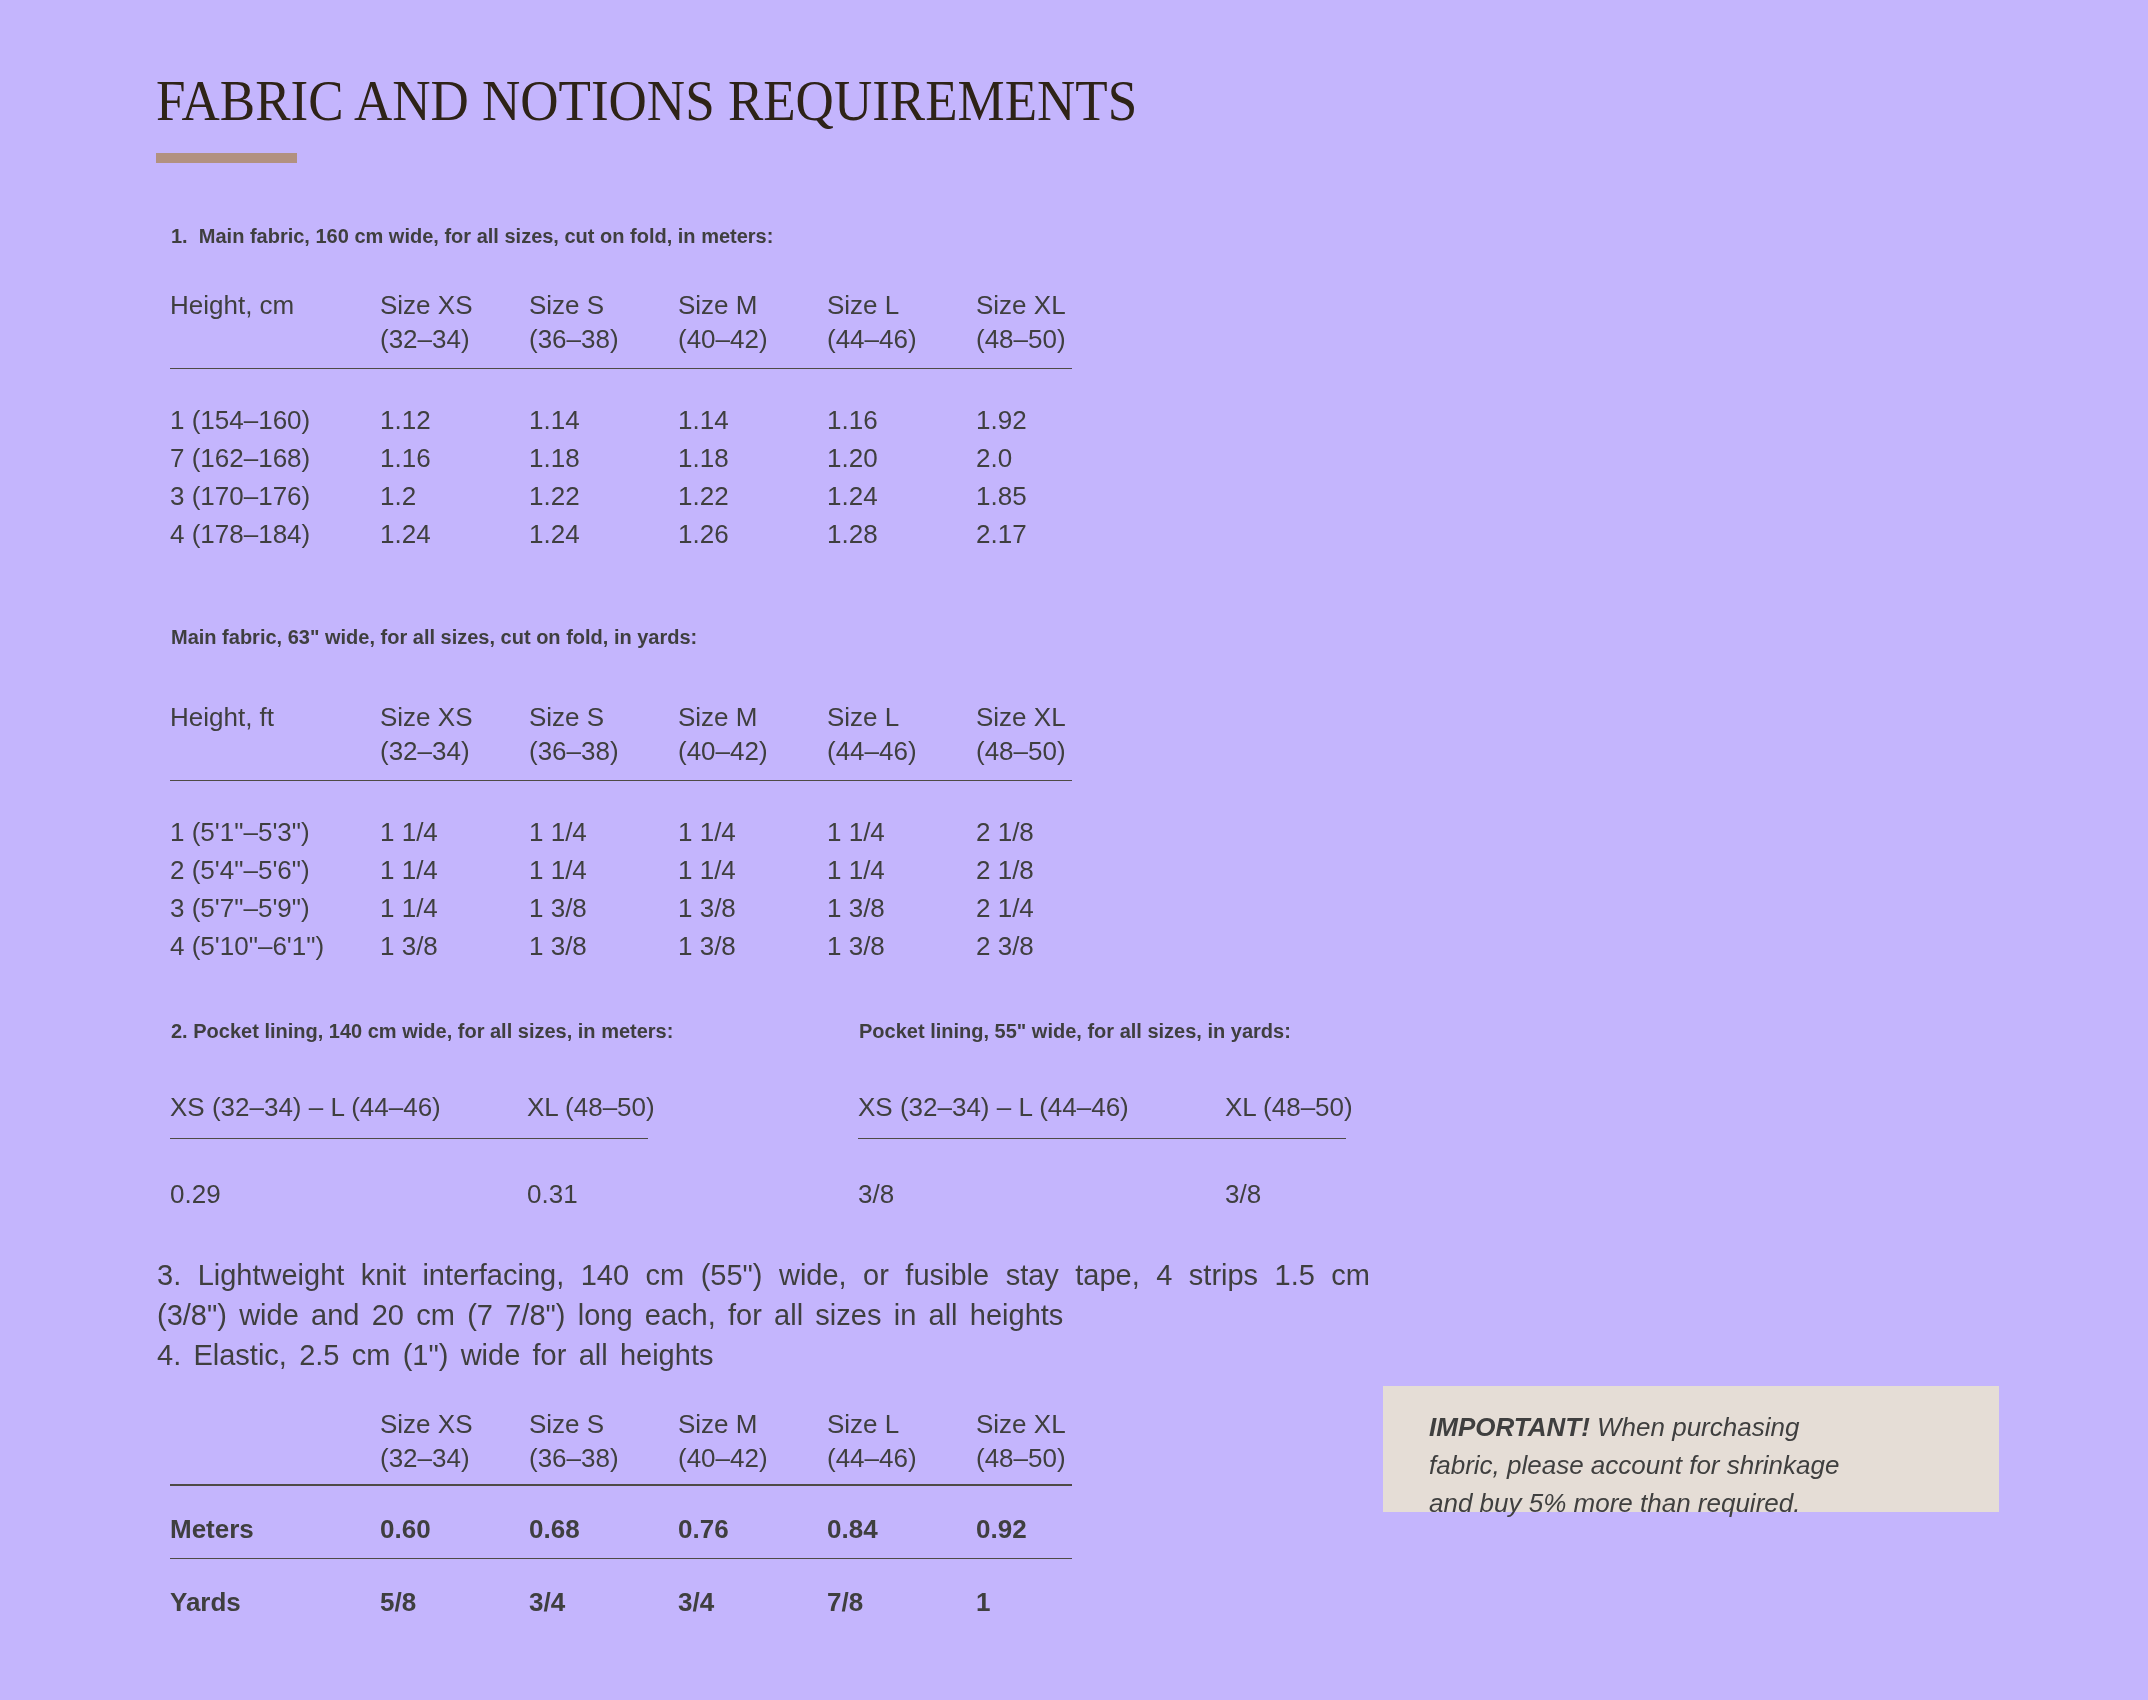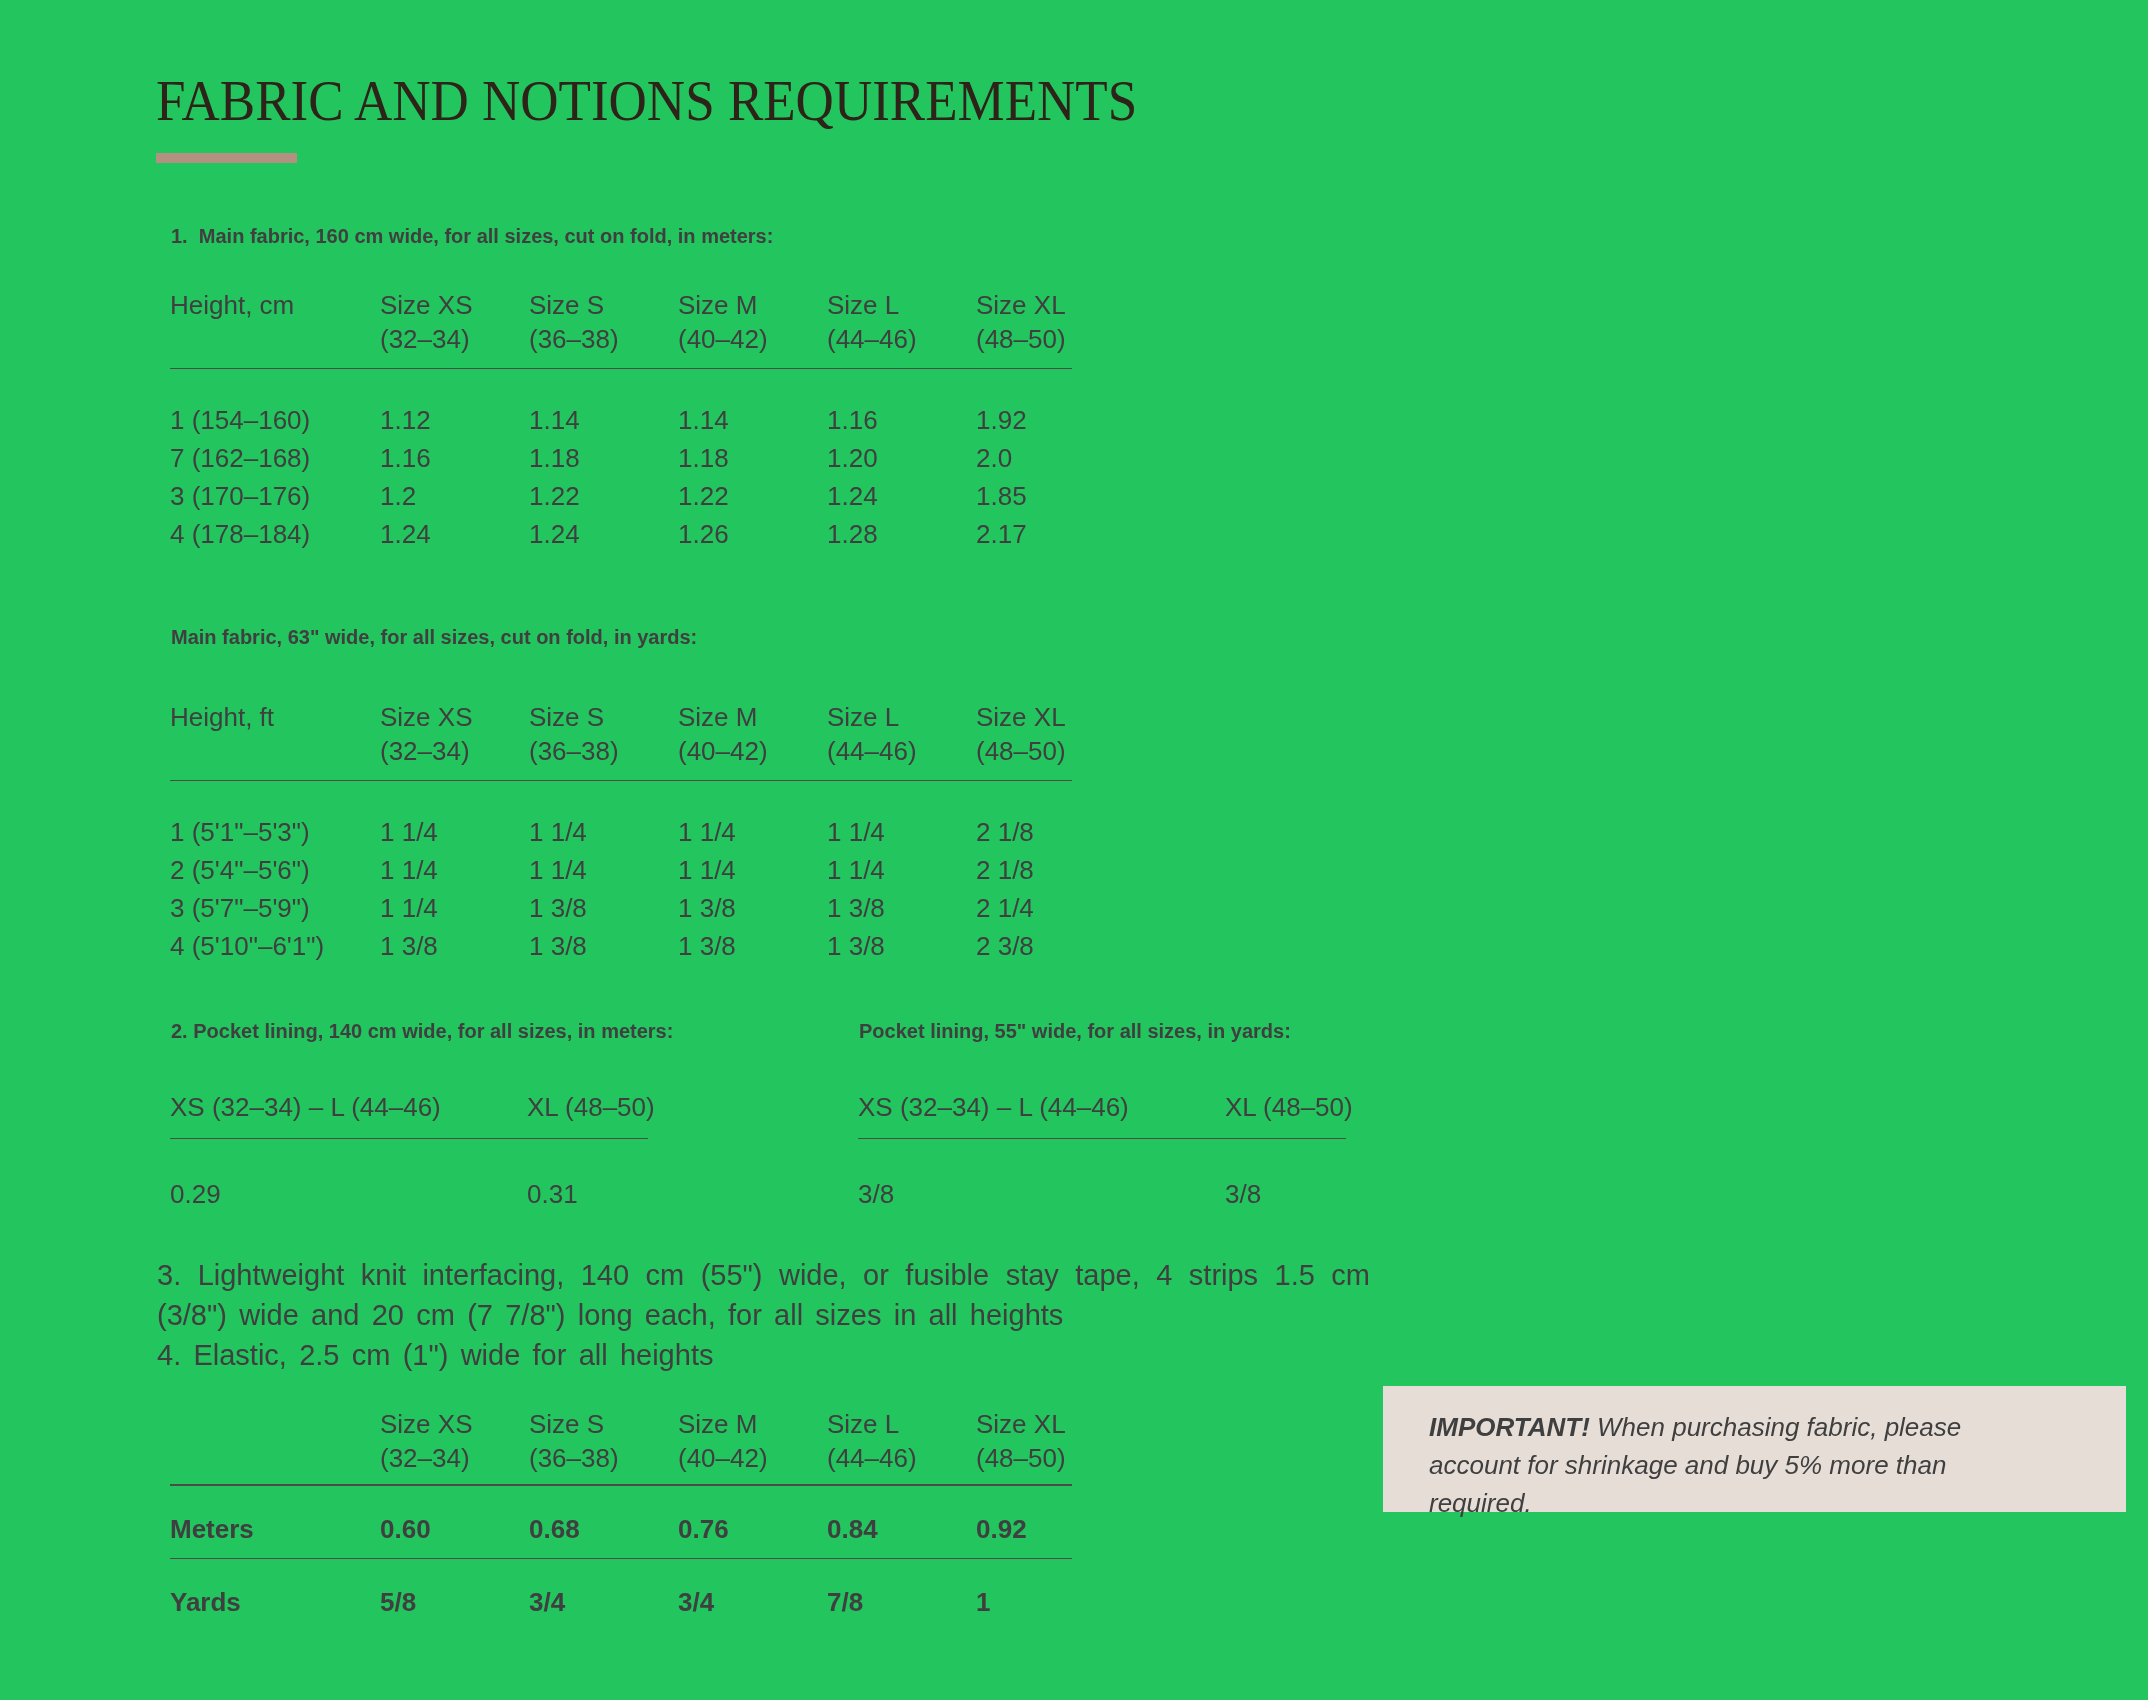--- a/index.html
+++ b/index.html
@@ -1,20 +1,20 @@
 <!DOCTYPE html>
 <html style="font-size:13.4px"><head>
 <meta charset="utf-8">
 <style>
   html,body { margin:0; padding:0; background:#ffffff; }
   .page {
     position: relative;
     width: 2148px;
     height: 1701px;
-    background: #22c55e;
+    background: #c4b5fd;
     font-family: "Liberation Sans", "DejaVu Sans", sans-serif;
     color: #3f3f3f;
     overflow: hidden;
   }
   .title {
     position: absolute;
     left: 156px; top: 72px;
     margin: 0;
     font-family: "Liberation Serif", "DejaVu Serif", serif;
     font-weight: 500;
@@ -96,21 +96,21 @@
   .elastic-table th:nth-child(2) { width: 149px; }
   .elastic-table th:nth-child(3) { width: 149px; }
   .elastic-table th:nth-child(4) { width: 149px; }
   .elastic-table th:nth-child(5) { width: 149px; }
   .elastic-table th { padding-bottom: 8.4px; }
   .elastic-table td { padding: 27px 0 13.4px 0; line-height: 32px; font-weight: bold; }
 
   .note-box {
     position: absolute;
     left: 1383px; top: 1386px;
-    width: 743px; height: 126px;
+    width: 616px; height: 126px;
     background: #e5ddd6;
     box-sizing: border-box;
     padding: 22px 126px 0 46px;
     font-size: 26px;
     line-height: 38px;
     font-style: italic;
     color: #3f3f3f;
   }
   .note-label { font-weight: bold; font-style: italic; }
 </style>

